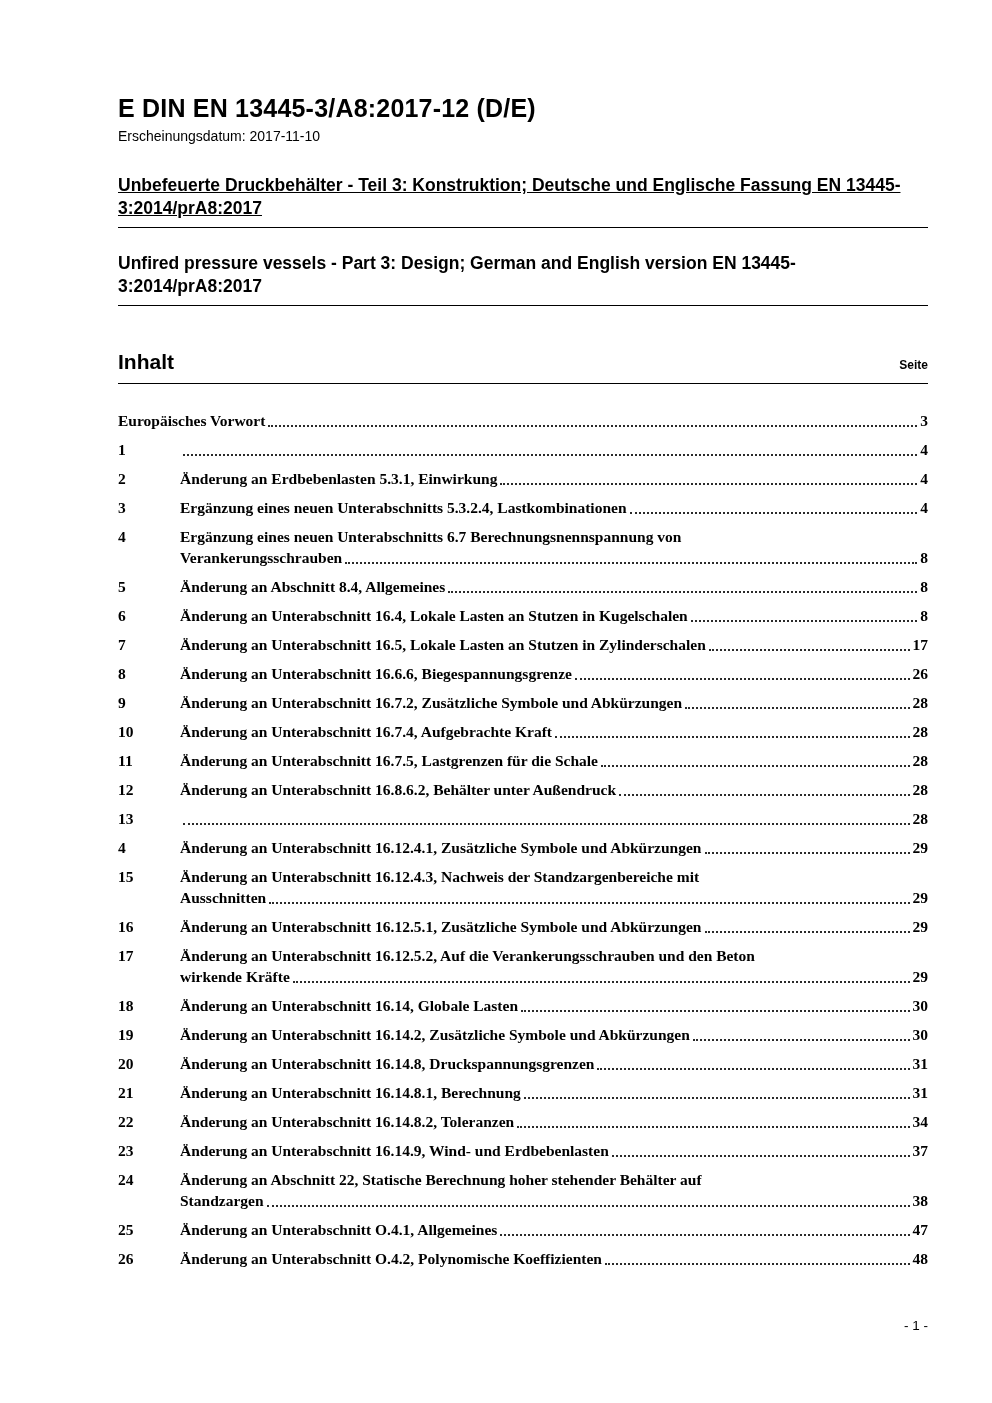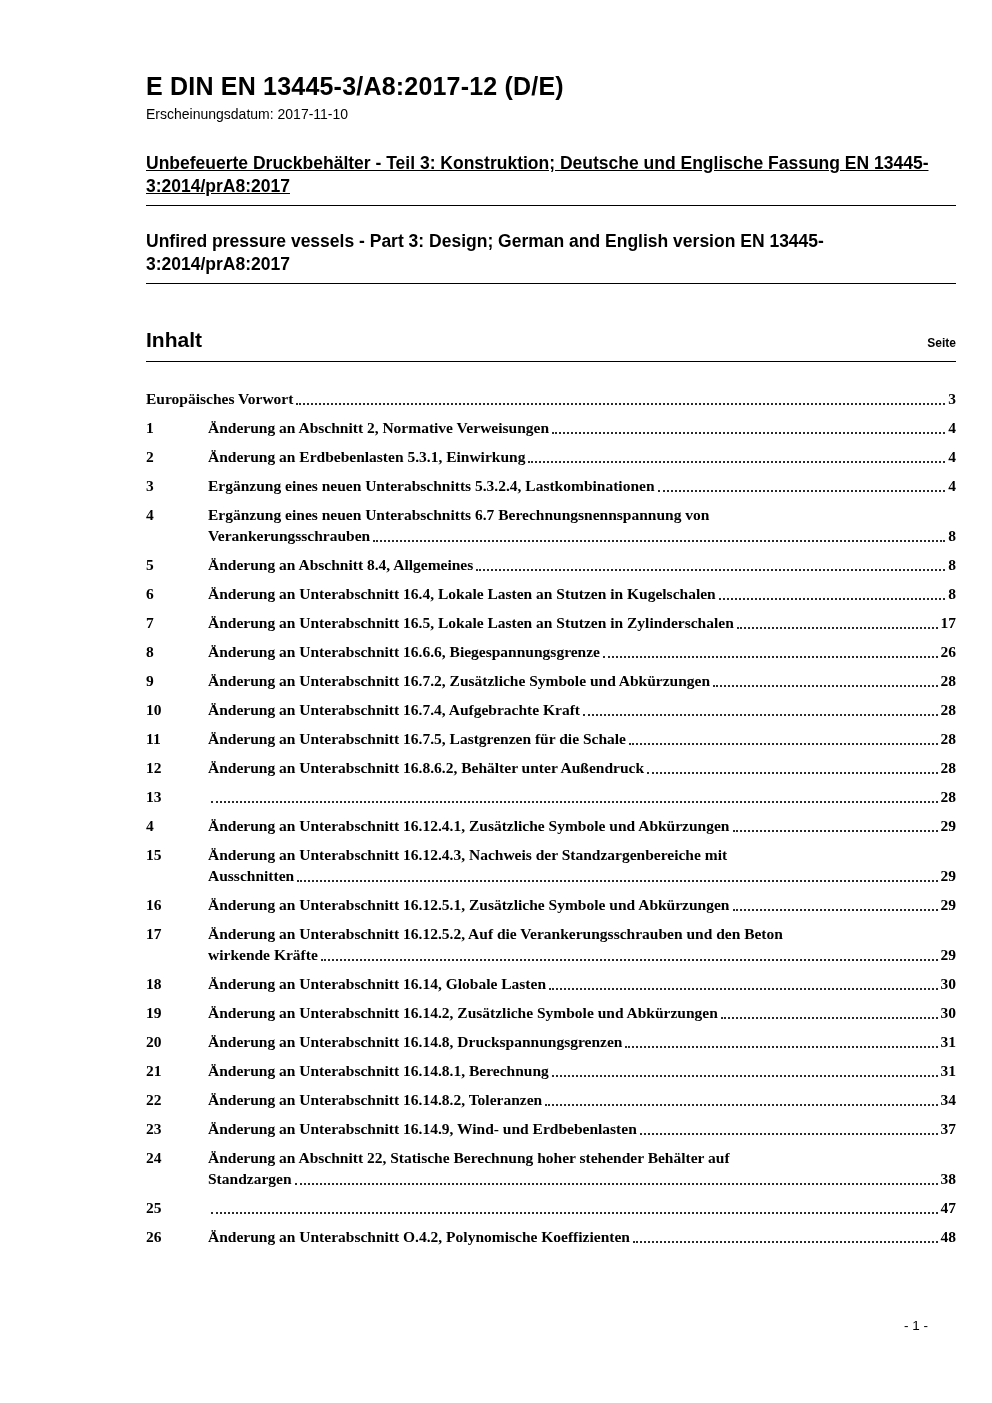--- a/index.html
+++ b/index.html
@@ -8,23 +8,22 @@
     height: 1403px;
     background: #ffffff;
     color: #000000;
     font-family: "Liberation Sans", sans-serif;
     position: relative;
     overflow: hidden;
   }
   .page {
     position: absolute;
     left: 118px;
-    top: 72px;
+    top: 94px;
     width: 810px;
-    margin-left: 28px;
   }
   .doc-title {
     font-size: 25px;
     font-weight: bold;
     letter-spacing: 0.2px;
   }
   .doc-date {
     font-size: 14px;
     margin-top: 5px;
   }
@@ -101,21 +100,20 @@
             <span class="toc-text">Europäisches Vorwort</span>
             <span class="toc-dots"></span>
             <span class="toc-page">3</span>
           </div>
         </div>
       </div>
       <div class="toc-entry">
         <span class="toc-num">1</span>
         <div class="toc-body">
           <div class="toc-line">
-            <span class="toc-text">Änderung an Abschnitt 2, Normative Verweisungen</span>
             <span class="toc-dots"></span>
             <span class="toc-page">4</span>
           </div>
         </div>
       </div>
       <div class="toc-entry">
         <span class="toc-num">2</span>
         <div class="toc-body">
           <div class="toc-line">
             <span class="toc-text">Änderung an Erdbebenlasten 5.3.1, Einwirkung</span>
@@ -344,20 +342,21 @@
             <span class="toc-text">Standzargen</span>
             <span class="toc-dots"></span>
             <span class="toc-page">38</span>
           </div>
         </div>
       </div>
       <div class="toc-entry">
         <span class="toc-num">25</span>
         <div class="toc-body">
           <div class="toc-line">
+            <span class="toc-text">Änderung an Unterabschnitt O.4.1, Allgemeines</span>
             <span class="toc-dots"></span>
             <span class="toc-page">47</span>
           </div>
         </div>
       </div>
       <div class="toc-entry">
         <span class="toc-num">26</span>
         <div class="toc-body">
           <div class="toc-line">
             <span class="toc-text">Änderung an Unterabschnitt O.4.2, Polynomische Koeffizienten</span>

